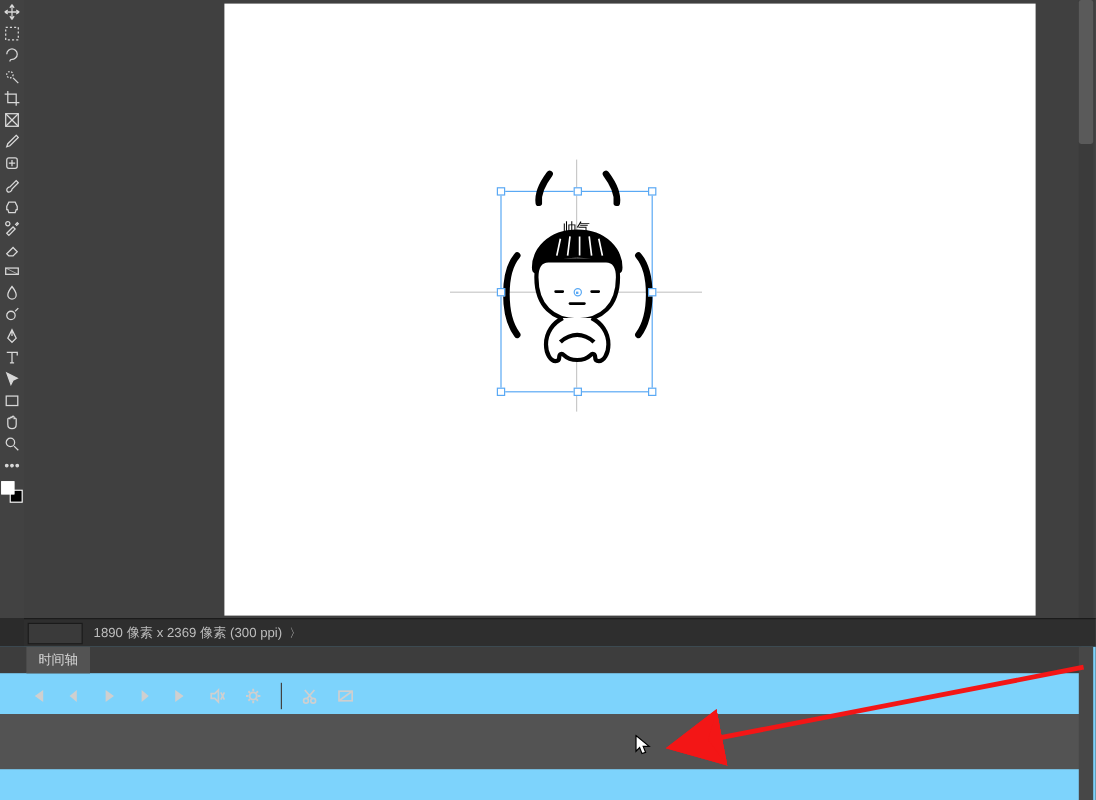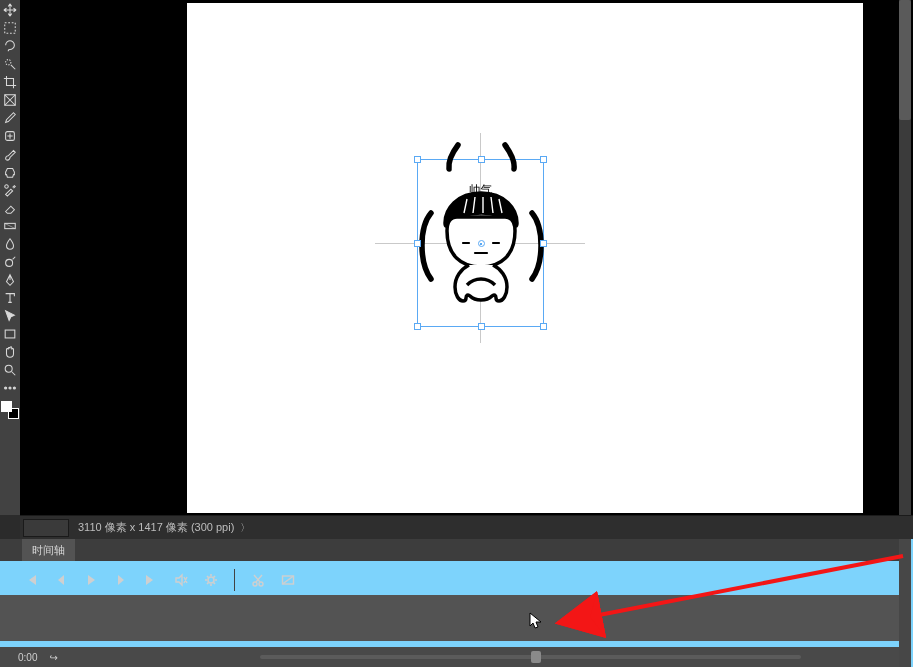--- a/index.html
+++ b/index.html
@@ -8,21 +8,21 @@
   .toolbar{
     position:absolute;left:0;top:0;width:20px;height:515px;background:#424242;
     display:flex;flex-direction:column;align-items:center;gap:3px;padding-top:2px
   }
   .tool{width:16px;height:15px;color:#d8d8d8;display:flex;align-items:center;justify-content:center;font-size:11px}
   .tool svg{width:14px;height:14px;stroke:#d8d8d8;fill:none;stroke-width:1.2}
   .fgbg{position:relative;width:18px;height:18px;margin-top:3px}
   .fgbg .fg{position:absolute;left:0;top:0;width:11px;height:11px;border:1px solid #fff;background:#fff}
   .fgbg .bg{position:absolute;right:0;bottom:0;width:11px;height:11px;border:1px solid #fff;background:#000}
   
-  .doc-wrap{position:absolute;left:20px;top:0;right:0;height:515px;background:#000000;padding:0 13px 0 167px}
+  .doc-wrap{position:absolute;left:20px;top:0;right:0;height:515px;background:#404040;padding:0 13px 0 167px}
   .canvas-scroll{position:absolute;right:2px;top:0;width:12px;height:515px;background:#3b3b3b}
   .canvas-scroll .thumb{position:absolute;top:0;left:0;right:0;height:120px;background:#5a5a5a;border-radius:2px}
   .canvas{position:relative;margin-top:3px;width:676px;height:510px;background:#fff;overflow:hidden}
   
   .sel{
     position:absolute;left:230px;top:156px;width:127px;height:168px;
     border:1px solid #5aa9f4}
   .anchor{position:absolute;width:7px;height:7px;background:#fff;border:1px solid #5aa9f4}
   .a-tl{left:-4px;top:-4px}.a-tm{left:calc(50% - 3px);top:-4px}.a-tr{right:-4px;top:-4px}
   .a-ml{left:-4px;top:calc(50% - 3px)}.a-mr{right:-4px;top:calc(50% - 3px)}
@@ -241,21 +241,21 @@
         </div>
     </div>
   </div>
   <div class="canvas-scroll">
     <div class="thumb"></div>
   </div>
 </div>
 
 <div class="status">
   <div class="zoom"></div>
-  <span class="docinfo">3110 像素 x 1417 像素 (300 ppi)</span>
+  <span class="docinfo">1890 像素 x 2369 像素 (300 ppi)</span>
   <span class="caret">〉</span>
 </div>
 
 <div class="timeline">
   <div class="tl-tabrow"></div>
   <div class="tl-tab">时间轴</div>
 
   <div class="tl-controls">
     <div class="tl-btn">
         <svg viewBox="0 0 14 14">
@@ -307,27 +307,20 @@
         <svg viewBox="0 0 14 14">
           <rect x="1.5" y="3" width="11" height="8" fill="none" stroke="#cfcfcf" stroke-width="1.4"></rect>
           <path d="M1.5 11L12.5 3" stroke="#cfcfcf" stroke-width="1.4"></path>
         </svg>
       </div>
   </div>
 
   <div class="tl-body"></div>
 
 
-  <div class="tl-footer">
-    <span class="chip">0:00</span>
-    <span class="chip" style="margin-left:12px">↪</span>
-    <div class="zoom-slider">
-      <div class="knob"></div>
-    </div>
-  </div>
 
   <div class="tl-scroll"></div>
 </div>
 
 <svg class="arrow" width="913" height="667">
   <defs>
     <marker id="ah" markerWidth="14" markerHeight="12" refX="2" refY="6" orient="auto">
       <path d="M12 0L0 6l12 6 ... -3-6z" fill="#f31616" transform="scale(-1,1) translate(-12,0)"></path>
       <path d="M0 0L12 6 0 12l3-6z" fill="#f31616"></path>
     </marker>

